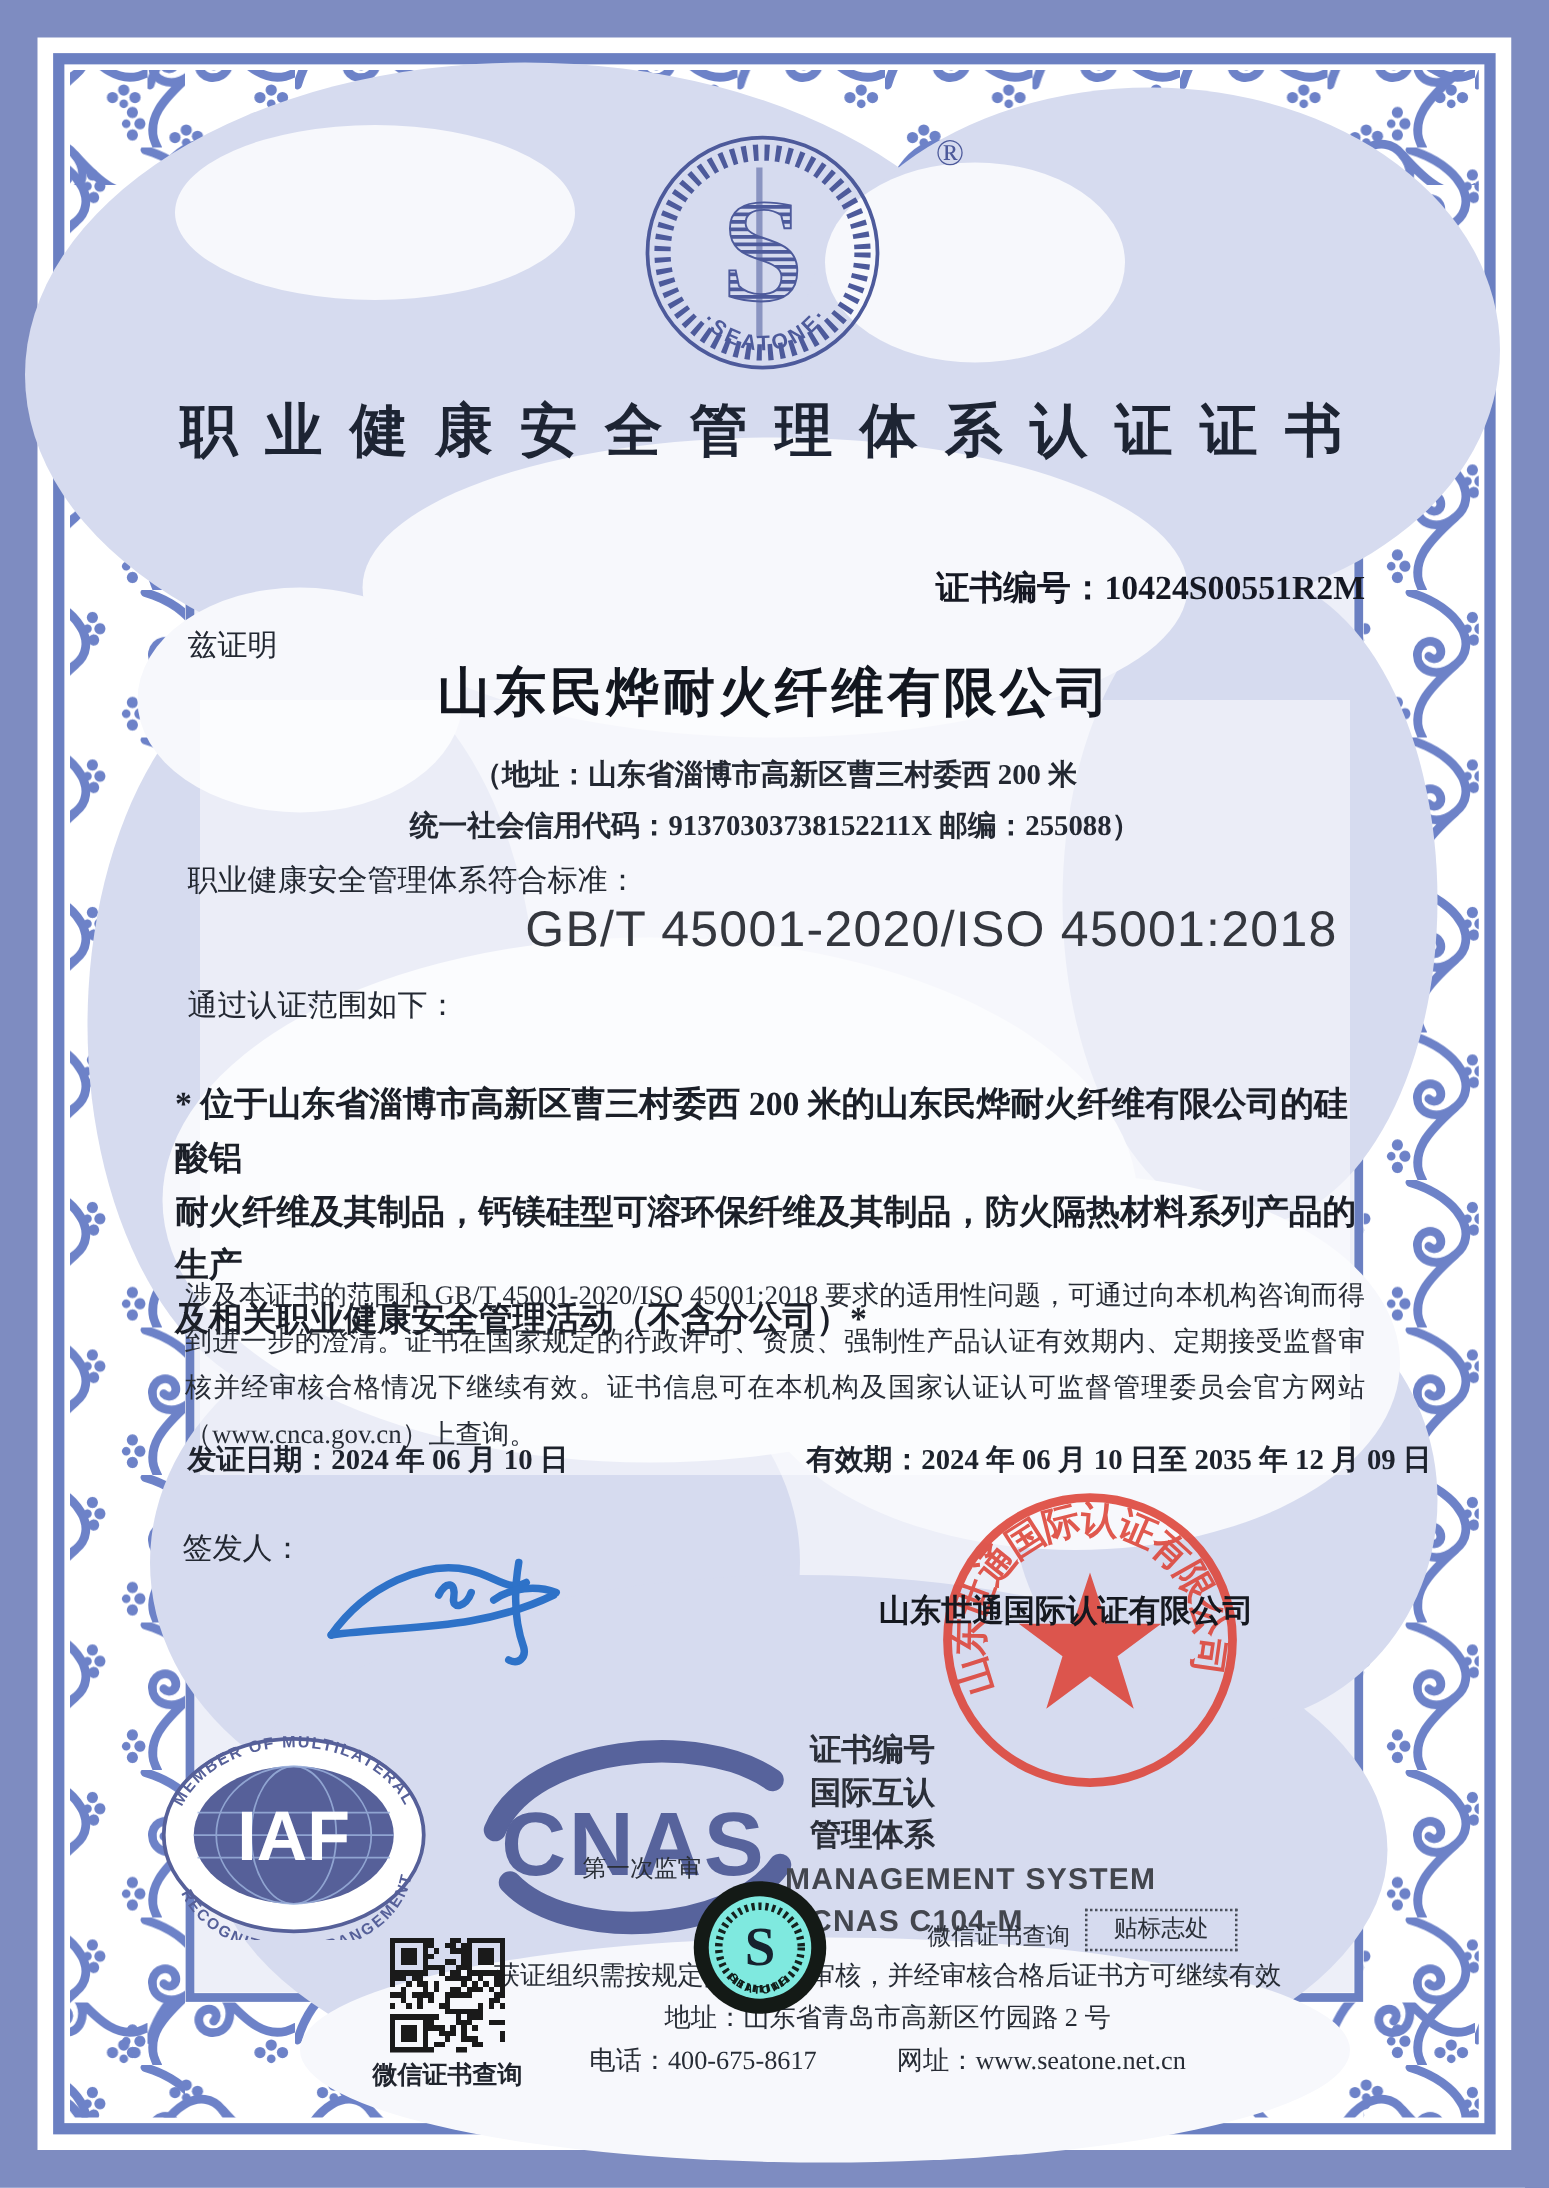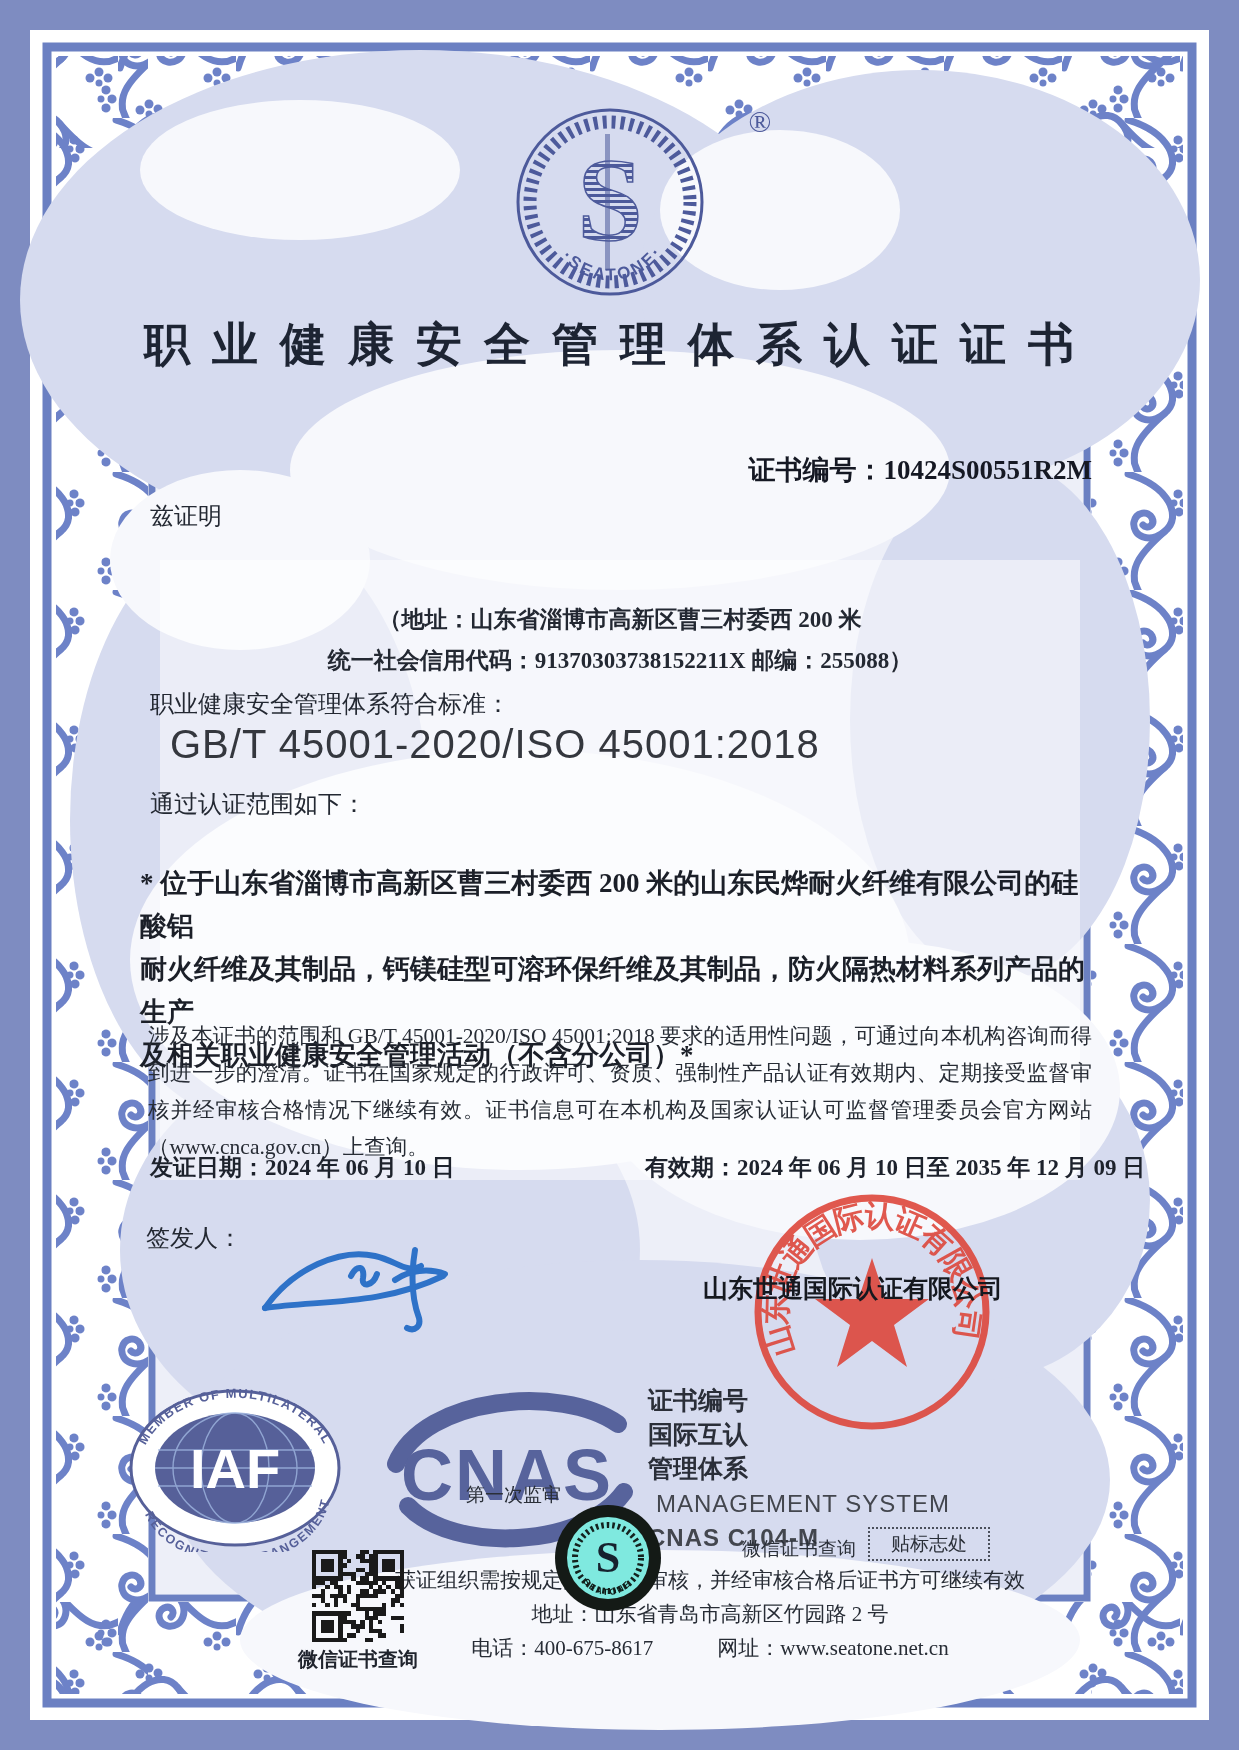--- a/index.html
+++ b/index.html
@@ -10,35 +10,35 @@
   #frame{position:absolute;left:0;top:0;z-index:1;}
   .content{z-index:2;}
   #title{left:120px;top:314px;width:1000px;text-align:center;font-size:46px;font-weight:bold;
          letter-spacing:22px;color:#1d2433;}
   #certno{left:540px;top:452px;width:552px;text-align:right;font-size:27px;font-weight:bold;color:#151823;}
   #certify-intro{left:150px;top:500px;font-size:24px;color:#232832;}
   #company{left:170px;top:526px;width:900px;text-align:center;font-size:42px;font-weight:bold;color:#12161f;letter-spacing:3px;}
   #addr1{left:170px;top:604px;width:900px;text-align:center;font-size:23px;font-weight:bold;color:#232832;}
   #addr2{left:170px;top:645px;width:900px;text-align:center;font-size:23px;font-weight:bold;color:#232832;}
   #std-label{left:150px;top:688px;font-size:24px;color:#232832;}
-  #standard{left:170px;top:722px;width:900px;text-align:left;font-size:40px;color:#34373e;letter-spacing:1px;}
+  #standard{left:170px;top:722px;width:900px;text-align:right;font-size:40px;color:#34373e;letter-spacing:1px;}
   #scope-label{left:150px;top:788px;font-size:24px;color:#232832;}
   #scope{left:140px;top:842px;width:960px;font-size:27px;font-weight:bold;
          color:#1b1f28;line-height:43px;margin-top:20px;}
   #notice{left:148px;top:1018px;width:944px;font-size:21.5px;color:#272c35;line-height:37px;text-align:justify;}
   #issue-line{left:150px;top:1152px;font-size:23px;font-weight:bold;color:#1d222c;}
   #valid-line{left:645px;top:1152px;font-size:23px;font-weight:bold;color:#1d222c;}
   #signer-label{left:146px;top:1222px;font-size:24px;color:#232832;}
   #issuer-name{left:700px;top:1272px;width:306px;text-align:center;font-size:25px;font-weight:bold;color:#15181f;z-index:4;}
   #stamp{left:748px;top:1188px;z-index:3;opacity:.88;}
   #signature{left:255px;top:1236px;z-index:3;}
   #iaf{left:128px;top:1388px;}
   #cnas{left:372px;top:1378px;}
   #accred-cn{left:648px;top:1384px;font-size:25px;font-weight:bold;color:#2a2e38;line-height:34px;}
-  #accred-en1{left:656px;top:1490px;font-size:24px;font-weight:normal;color:#43464e;letter-spacing:1px;}
+  #accred-en1{left:628px;top:1490px;font-size:24px;font-weight:bold;color:#43464e;letter-spacing:1px;}
   #accred-en2{left:648px;top:1524px;font-size:24px;font-weight:bold;color:#43464e;letter-spacing:1px;}
   #qr{left:312px;top:1550px;width:92px;height:92px;z-index:3;}
   #qr-caption{left:296px;top:1646px;width:124px;text-align:center;font-size:20px;font-weight:bold;color:#20242d;}
   #first-audit{left:466px;top:1482px;font-size:19px;color:#2a2f38;}
   #second-audit{left:742px;top:1536px;font-size:19px;color:#2a2f38;}
   #sticker-box{left:868px;top:1527px;width:118px;height:30px;border:2px dotted #4a4f5a;
                text-align:center;font-size:19px;color:#2a2f38;line-height:30px;}
   #audit-note{left:370px;top:1566px;width:680px;text-align:center;font-size:21px;color:#272c35;}
   #footer-addr{left:370px;top:1600px;width:680px;text-align:center;font-size:21px;color:#272c35;}
   #footer-contact{left:370px;top:1634px;width:680px;display:flex;justify-content:center;gap:64px;font-size:21px;color:#272c35;}
@@ -131,20 +131,21 @@
     </text>
     <text x="305" y="40" text-anchor="middle" font-size="30" fill="#4d5a9b">®</text>
   </svg>
 
   <div id="title" class="abs content">职业健康安全管理体系认证证书</div>
 
   <div id="certno" class="abs content"><span>证书编号：</span><span>10424S00551R2M</span></div>
 
   <div id="certify-intro" class="abs content">兹证明</div>
 
+  <div id="company" class="abs content">山东民烨耐火纤维有限公司</div>
 
   <div id="addr1" class="abs content">（地址：山东省淄博市高新区曹三村委西 200 米</div>
   <div id="addr2" class="abs content">统一社会信用代码：91370303738152211X 邮编：255088）</div>
 
   <div id="std-label" class="abs content">职业健康安全管理体系符合标准：</div>
   <div id="standard" class="abs content sans">GB/T 45001-2020/ISO 45001:2018</div>
 
   <div id="scope-label" class="abs content">通过认证范围如下：</div>
   <div id="scope" class="abs content">
     <div>* 位于山东省淄博市高新区曹三村委西 200 米的山东民烨耐火纤维有限公司的硅酸铝</div>

